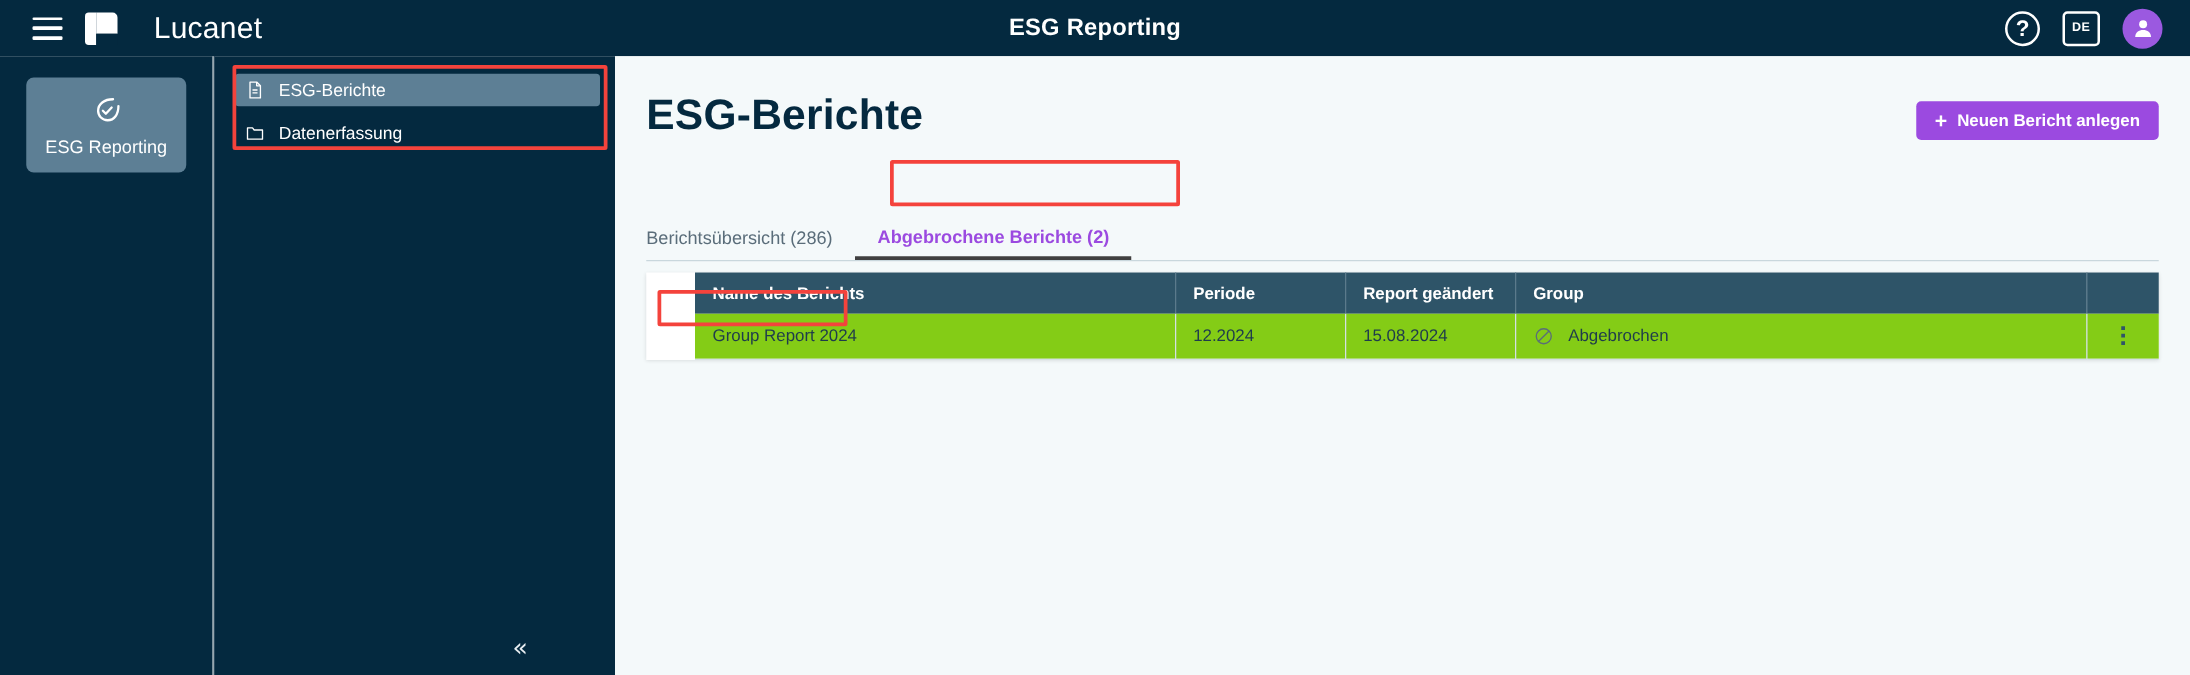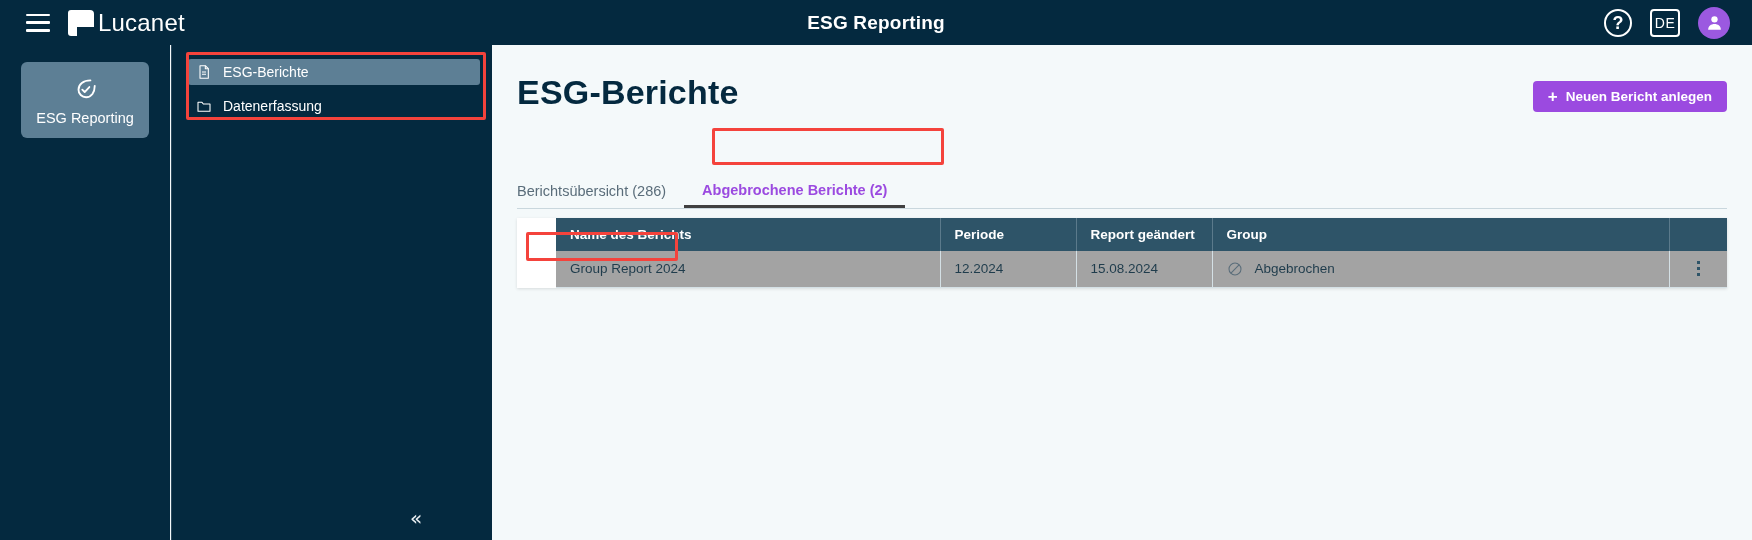--- a/index.html
+++ b/index.html
@@ -14,21 +14,21 @@
   .topbar {
     position: absolute; top: 0; left: 0;
     width: 1752px; height: 45px;
     background: #04293f;
     display: flex; align-items: center;
     color: #ffffff;
   }
   .topbar-left { display: flex; align-items: center; gap: 18px; padding-left: 26px; }
   .hamburger { width: 24px; height: 18px; display: flex; flex-direction: column; justify-content: space-between; cursor: pointer; }
   .hamburger span { display: block; height: 2.5px; background: #ffffff; border-radius: 1px; }
-  .brand { display: flex; align-items: center; gap: 4px; }
+  .brand { display: flex; align-items: center; gap: 29px; }
   .brand-mark { width: 26px; height: 26px; position: relative; }
   .brand-mark .bm-l {
     position: absolute; left: 0; top: 0; width: 9px; height: 26px;
     background: #ffffff; border-radius: 3px 0 0 3px;
   }
   .brand-mark .bm-r {
     position: absolute; left: 9px; top: 0; width: 17px; height: 17px;
     background: #ffffff; border-radius: 0 4px 0 0;
   }
   .brand-mark .bm-notch {
@@ -46,21 +46,21 @@
     position: relative; z-index: 2;
   }
   .icon-circle {
     width: 28px; height: 28px; border-radius: 50%;
     border: 2.2px solid #ffffff; display:flex; align-items:center; justify-content:center;
     font-size: 18px; font-weight: 700; line-height: 1; cursor: pointer; color:#fff;
   }
   .icon-lang {
     width: 30px; height: 28px; border: 2.2px solid #ffffff; border-radius: 4px;
     display:flex; align-items:center; justify-content:center;
-    font-size: 14px; font-weight: 400; letter-spacing: .5px; cursor: pointer; color:#fff;
+    font-size: 10px; font-weight: 700; letter-spacing: .5px; cursor: pointer; color:#fff;
   }
   .avatar {
     width: 32px; height: 32px; border-radius: 50%; background: #9b59e0;
     display:flex; align-items:center; justify-content:center; cursor: pointer;
   }
   .avatar svg { width: 19px; height: 19px; fill: #ffffff; }
 
   
   .rail {
     position: absolute; left: 0; top: 45px;
@@ -144,21 +144,21 @@
   table { width: 100%; border-collapse: collapse; table-layout: fixed; }
   thead th {
     background: #2e5468; color: #ffffff; text-align: left;
     font-size: 13.5px; font-weight: 700; height: 33px; padding: 0 14px;
     border-right: 1px solid #5b7a8b;
   }
   thead th:last-child { border-right: none; }
   tbody td {
     height: 36px; padding: 0 14px; font-size: 13.5px; color: #1f3c4c;
     border-bottom: 1px solid #d4e0e5; border-right: 1px solid #d4e0e5;
-    background: #a3a3a3; vertical-align: middle;
+    background: #84cc16; vertical-align: middle;
   }
   tbody td:last-child { border-right: none; }
   .col-name   { width: 384px; }
   .col-period { width: 136px; }
   .col-mod    { width: 136px; }
   .col-status { width: auto; }
   .col-menu   { width: 58px; }
   .status-cell { display: flex; align-items: center; gap: 12px; }
   .status-icon { width: 16px; height: 16px; flex: 0 0 16px; }
   .status-icon svg { width: 16px; height: 16px; }

